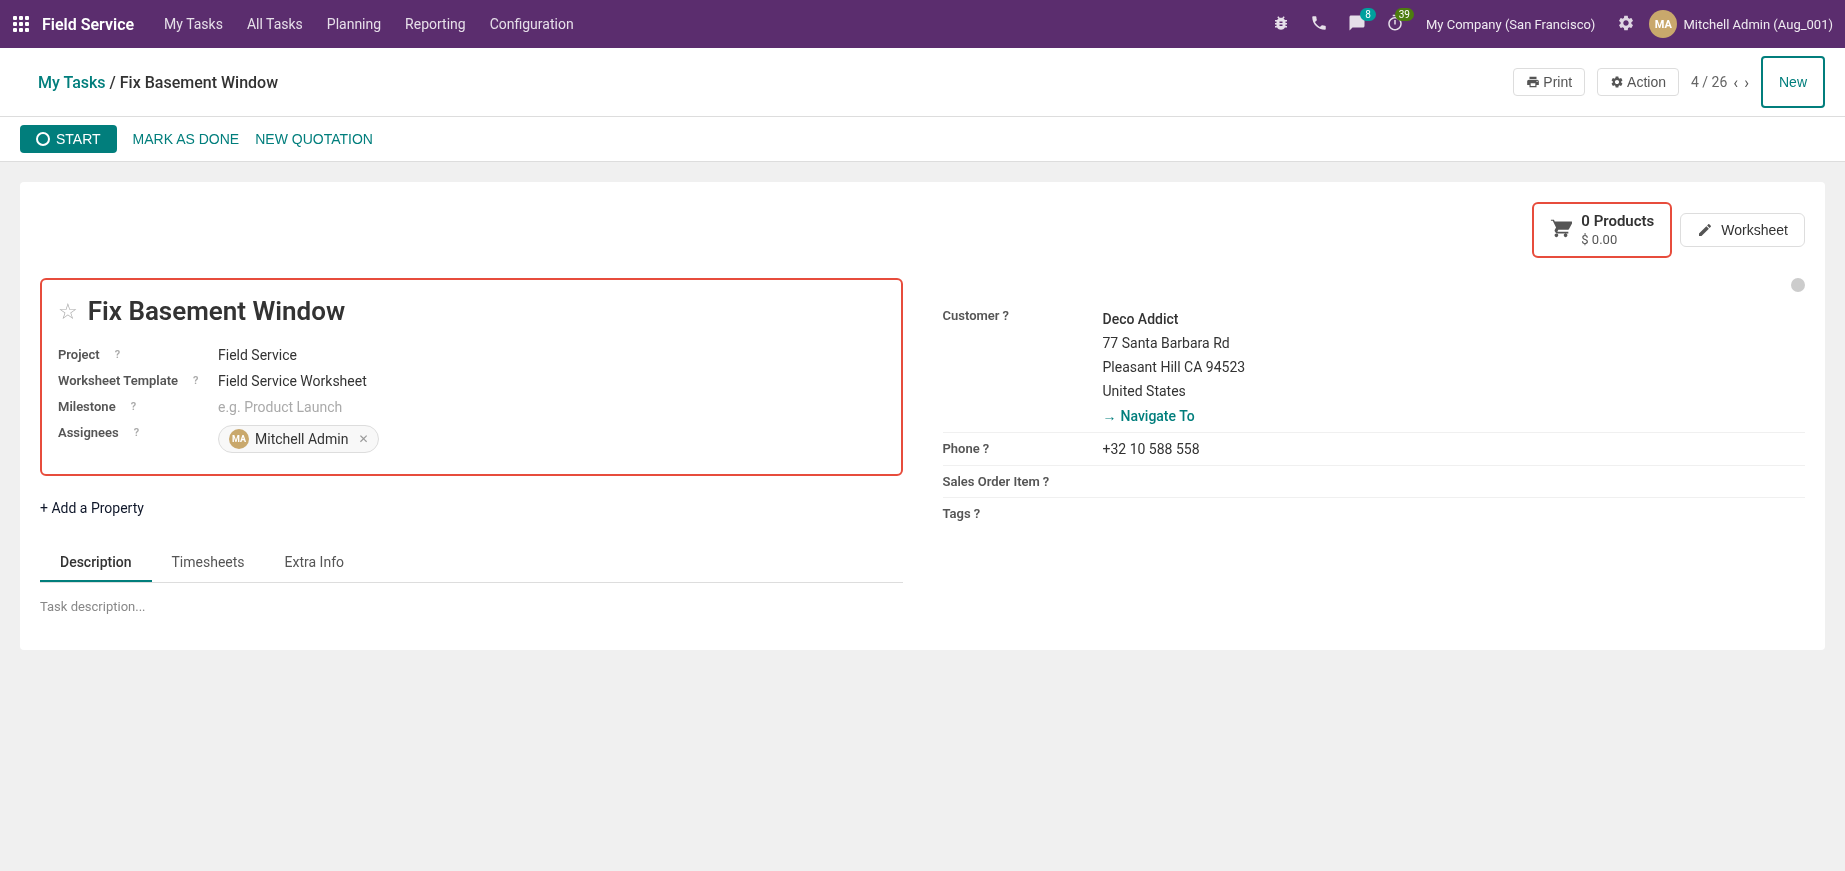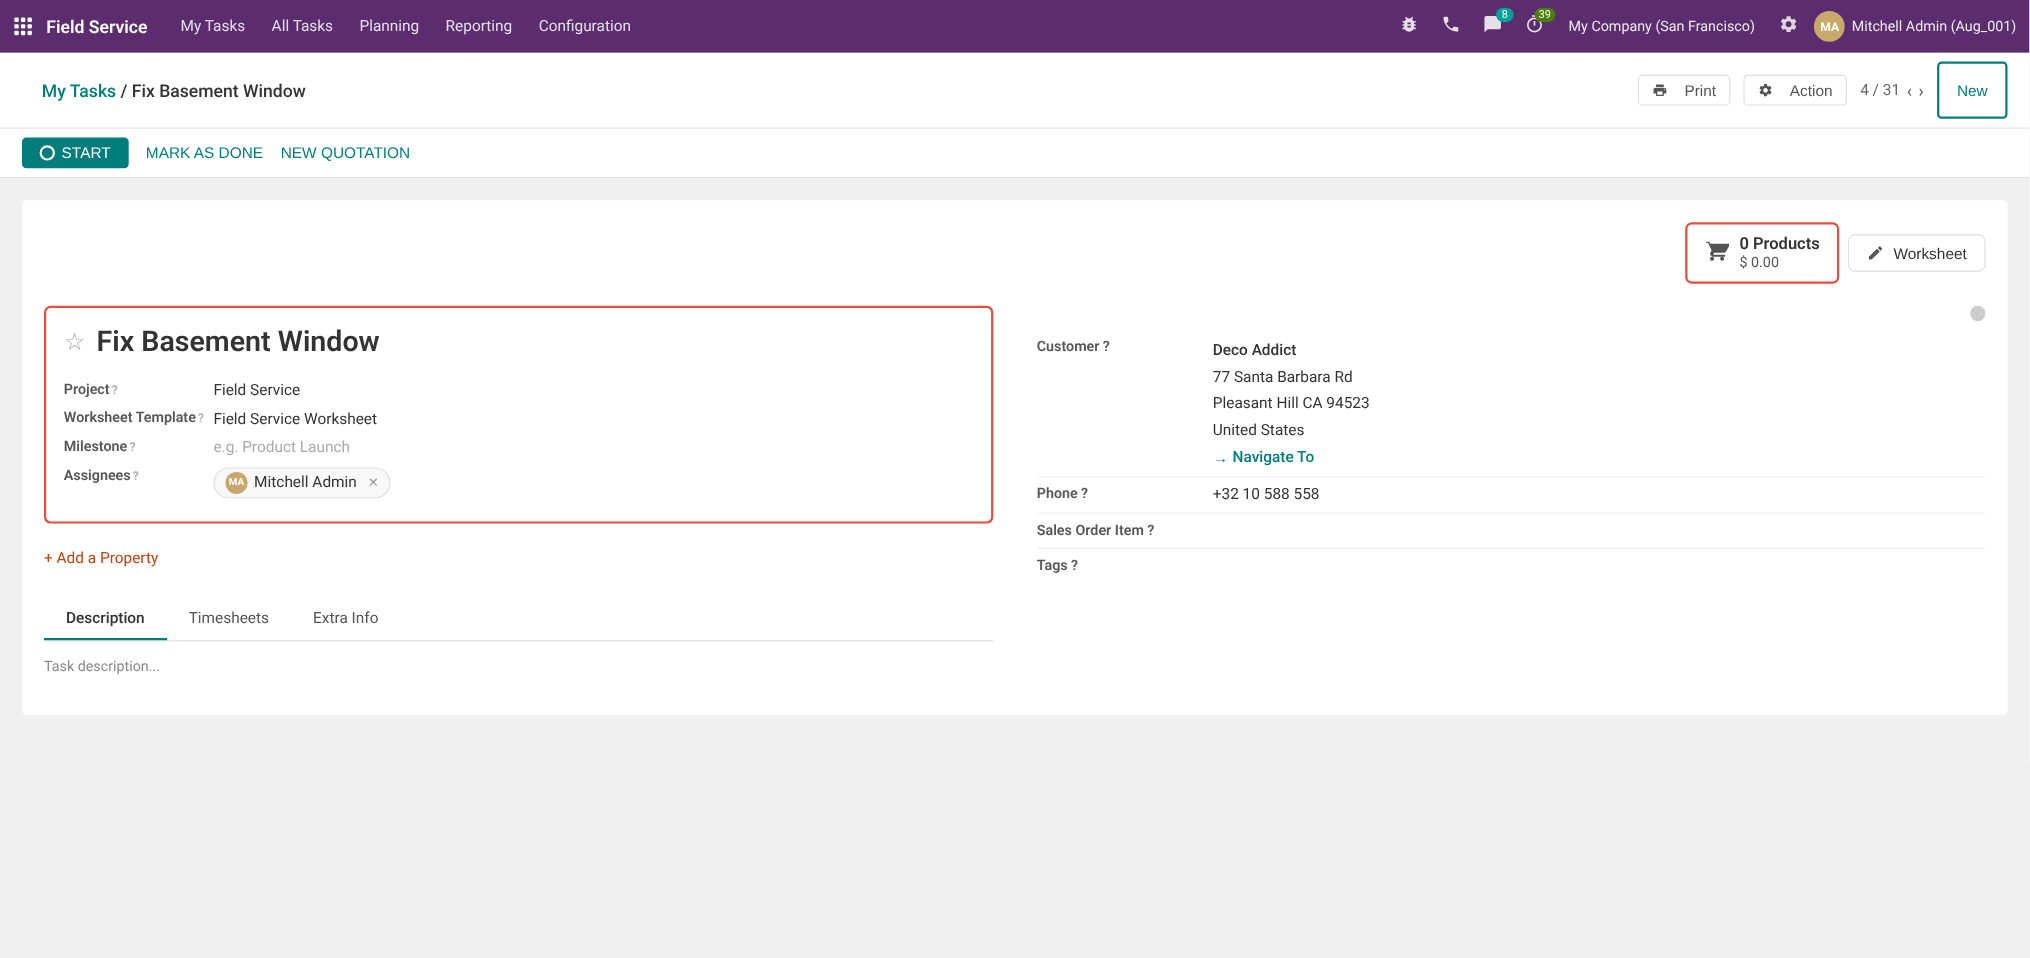--- a/index.html
+++ b/index.html
@@ -33,21 +33,21 @@
     .breadcrumb-bar {
       background: white;
       padding: 8px 20px;
       display: flex;
       align-items: center;
       border-bottom: 1px solid #ddd;
     }
     .breadcrumb-bar .breadcrumb { font-size: 16px; color: #333; font-weight: 500; flex: 1; margin-left: 18px; }
     .breadcrumb-bar .breadcrumb a { color: #017e7c; text-decoration: none; }
     .breadcrumb-bar .actions { display: flex; align-items: center; gap: 12px; }
-    .breadcrumb-bar .action-btn { display: flex; align-items: center; gap: 15px; padding: 5px 12px; border: 1px solid #ddd; border-radius: 4px; background: white; cursor: pointer; font-size: 14px; color: #555; }
+    .breadcrumb-bar .action-btn { display: flex; align-items: center; gap: 3px; padding: 5px 12px; border: 1px solid #ddd; border-radius: 4px; background: white; cursor: pointer; font-size: 14px; color: #555; }
     .breadcrumb-bar .pagination { display: flex; align-items: center; gap: 6px; font-size: 14px; color: #666; }
     .breadcrumb-bar .new-btn { padding: 16px 16px; border: 2px solid #017e7c; border-radius: 4px; background: white; color: #017e7c; cursor: pointer; font-weight: 500; font-size: 14px; }
 
     
     .sub-action-bar {
       background: white;
       padding: 8px 20px;
       display: flex;
       align-items: center;
       gap: 16px;
@@ -105,42 +105,42 @@
       border: 2px solid #e74c3c;
       border-radius: 6px;
       padding: 16px;
       margin-bottom: 16px;
     }
     .task-title-row { display: flex; align-items: center; gap: 10px; margin-bottom: 16px; }
     .star-icon { font-size: 22px; color: #aaa; cursor: pointer; }
     .task-title { font-size: 26px; font-weight: 600; color: #333; }
 
     .form-row { display: flex; align-items: flex-start; padding: 5px 0; }
-    .form-label { width: 136px; font-weight: 600; font-size: 13px; color: #555; display: flex; align-items: center; gap: 2px; flex-shrink: 0; }
+    .form-label { width: 160px; font-weight: 600; font-size: 13px; color: #555; display: flex; align-items: center; gap: 15px; flex-shrink: 0; }
     .form-label .help-icon { color: #aaa; font-size: 11px; cursor: pointer; }
     .form-value { flex: 1; font-size: 14px; color: #333; }
     .form-value.placeholder { color: #aaa; }
 
     
     .assignee-chip { display: inline-flex; align-items: center; gap: 6px; border: 1px solid #ddd; border-radius: 20px; padding: 3px 10px; background: #f8f8f8; }
     .assignee-chip .assignee-avatar { width: 20px; height: 20px; border-radius: 50%; background: #c9a86c; display: flex; align-items: center; justify-content: center; font-size: 9px; color: white; font-weight: bold; }
     .assignee-chip .remove-btn { cursor: pointer; color: #999; font-size: 12px; margin-left: 4px; }
 
     
     .right-section { padding: 0; }
     .right-form-row { display: flex; align-items: flex-start; padding: 8px 0; border-bottom: 1px solid #f0f0f0; }
     .right-form-row:last-child { border-bottom: none; }
     .right-form-label { width: 160px; font-weight: 600; font-size: 13px; color: #555; display: flex; align-items: center; gap: 3px; flex-shrink: 0; }
     .right-form-value { flex: 1; font-size: 14px; color: #333; }
     .customer-address { line-height: 1.7; }
     .navigate-link { display: flex; align-items: center; gap: 4px; color: #017e7c; cursor: pointer; font-size: 14px; font-weight: 500; margin-top: 4px; }
     .navigate-link .arrow { font-size: 14px; }
 
     
-    .add-property { color: #c2410c; cursor: pointer; font-size: 14px; padding: 8px 0; display: inline-flex; align-items: center; gap: 4px; }
+    .add-property { color: #0f172a; cursor: pointer; font-size: 14px; padding: 8px 0; display: inline-flex; align-items: center; gap: 4px; }
 
     
     .tabs-row { display: flex; gap: 0; border-bottom: 1px solid #ddd; margin-top: 20px; }
     .tab { padding: 10px 20px; cursor: pointer; font-size: 14px; color: #555; border-bottom: 2px solid transparent; }
     .tab.active { border-bottom: 2px solid #017e7c; color: #333; font-weight: 500; }
     .tab-content { padding: 16px 0; font-size: 13px; color: #888; }
     .chevron { font-size: 16px; cursor: pointer; color: #555; }
   </style>
 </head>
 <body>
@@ -215,21 +215,21 @@
         </svg>
       <span>Print</span>
     </button>
     <button class="action-btn">
       <svg width="14" height="14" viewBox="0 0 24 24" fill="#555">
           <path d="M19.14 12.94c.04-.3.06-.61.06-.94 0-.32-.02-.64-.07-.94l2.03-1.58c.18-.14.23-.41.12-.61l-1.92-3.32c-.12-.22-.37-.29-.59-.22l-2.39.96c-.5-.38-1.03-.7-1.62-.94l-.36-2.54c-.04-.24-.24-.41-.48-.41h-3.84c-.24 0-.43.17-.47.41l-.36 2.54c-.59.24-1.13.57-1.62.94l-2.39-.96c-.22-.08-.47 0-.59.22L2.74 8.87c-.12.21-.08.47.12.61l2.03 1.58c-.05.3-.09.63-.09.94s.02.64.07.94l-2.03 1.58c-.18.14-.23.41-.12.61l1.92 3.32c.12.22.37.29.59.22l2.39-.96c.5.38 1.03.7 1.62.94l.36 2.54c.05.24.24.41.48.41h3.84c.24 0 .44-.17.47-.41l.36-2.54c.59-.24 1.13-.56 1.62-.94l2.39.96c.22.08.47 0 .59-.22l1.92-3.32c.12-.22.07-.47-.12-.61l-2.01-1.58zM12 15.6c-1.98 0-3.6-1.62-3.6-3.6s1.62-3.6 3.6-3.6 3.6 1.62 3.6 3.6-1.62 3.6-3.6 3.6z"></path>
         </svg>
       <span>Action</span>
     </button>
     <div class="pagination">
-      <span>4 / 31</span>
+      <span>4 / 26</span>
       <span class="chevron">‹</span>
       <span class="chevron">›</span>
     </div>
     <button class="new-btn">New</button>
   </div>
 </div>
 
 <div class="sub-action-bar">
   <button class="start-btn">
     <span class="circle-icon"></span>

